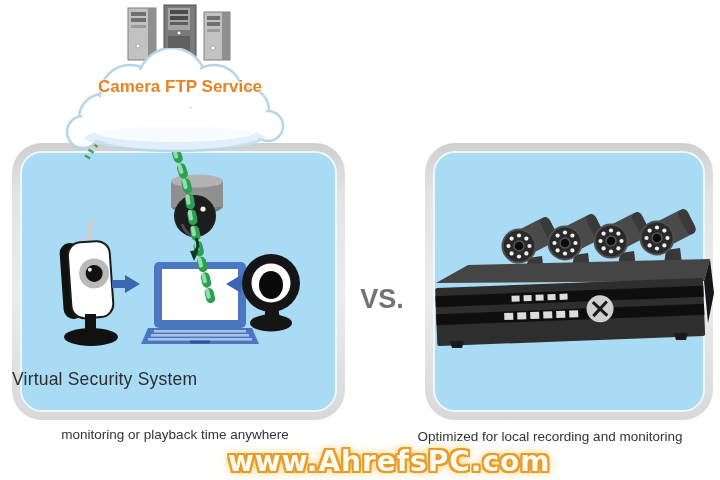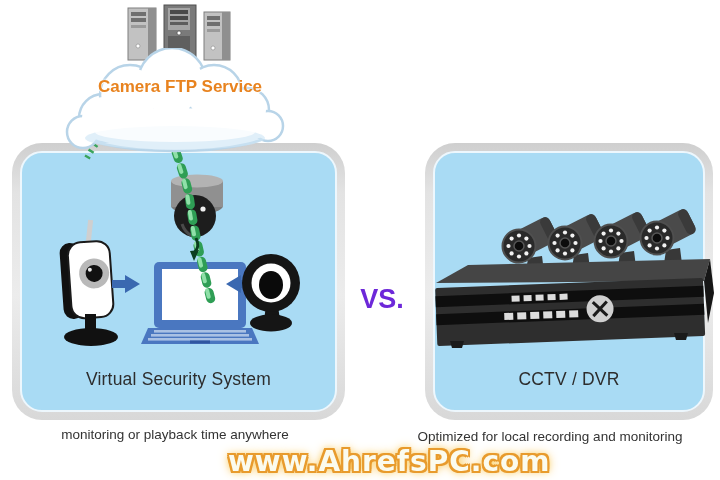--- a/index.html
+++ b/index.html
@@ -7,28 +7,28 @@
           font-family:"Liberation Sans", sans-serif;}
   .abs{position:absolute;}
 
   
   .panel-outer{position:absolute;top:143px;height:277px;border-radius:30px;
     background:linear-gradient(180deg,#cfcfcf 0%,#e3e3e3 18%,#ececec 55%,#d8d8d8 100%);
     box-sizing:border-box;padding:8px;z-index:1;}
   .panel-inner{width:100%;height:100%;border-radius:22px;background:#a9dbf4;
     border:2px solid #edf7fd;box-sizing:border-box;}
 
-  .panel-title{position:absolute;top:369px;text-align:center;font-size:17.5px;
+  .panel-title{position:absolute;top:369px;text-align:left;font-size:17.5px;
     color:#2d2d2d;z-index:15;letter-spacing:.2px;}
 
   .caption{position:absolute;text-align:center;font-size:13.5px;color:#333;
     line-height:1.45;z-index:5;}
 
   #vs-label{position:absolute;left:348px;top:284px;width:68px;text-align:center;
-    font-size:27px;font-weight:bold;color:#6d28d9;z-index:15;}
+    font-size:27px;font-weight:bold;color:#737373;z-index:15;}
 
   #cloud-label{position:absolute;left:95px;top:77px;width:170px;text-align:center;
     font-size:17px;font-weight:bold;color:#e8831f;z-index:31;
     text-shadow:0 1px 0 #ffffff, 0 0 3px #ffffff;}
 
   #watermark{position:absolute;left:228px;top:445px;width:330px;
     font-size:28px;font-weight:bold;letter-spacing:1px;color:#fbfbee;z-index:50;
     font-family:"DejaVu Sans", sans-serif;
     text-shadow:
       2px 0 0 #e89b2d,-2px 0 0 #e89b2d,0 2px 0 #e89b2d,0 -2px 0 #e89b2d,
@@ -282,21 +282,20 @@
     </g>
 
     <polygon points="22,88 36,88 34,95 24,95" fill="#1a1a1a"></polygon>
     <polygon points="246,80 260,80 258,87 248,87" fill="#1a1a1a"></polygon>
   </svg>
 
   <div id="vs-label">VS.</div>
 
   <div class="panel-title" style="left:12px;width:333px;">Virtual Security System</div>
 
-  <div class="panel-title" style="left:425px;width:288px;">CCTV / DVR</div>
 
   <div class="caption" style="left:14px;top:425px;width:322px;">
     <div>monitoring or playback time anywhere</div>
   </div>
 
   <div class="caption" style="left:406px;top:427px;width:288px;">Optimized for local recording and monitoring</div>
 
   <div id="watermark">www.AhrefsPC.com</div>
 
 </div>

